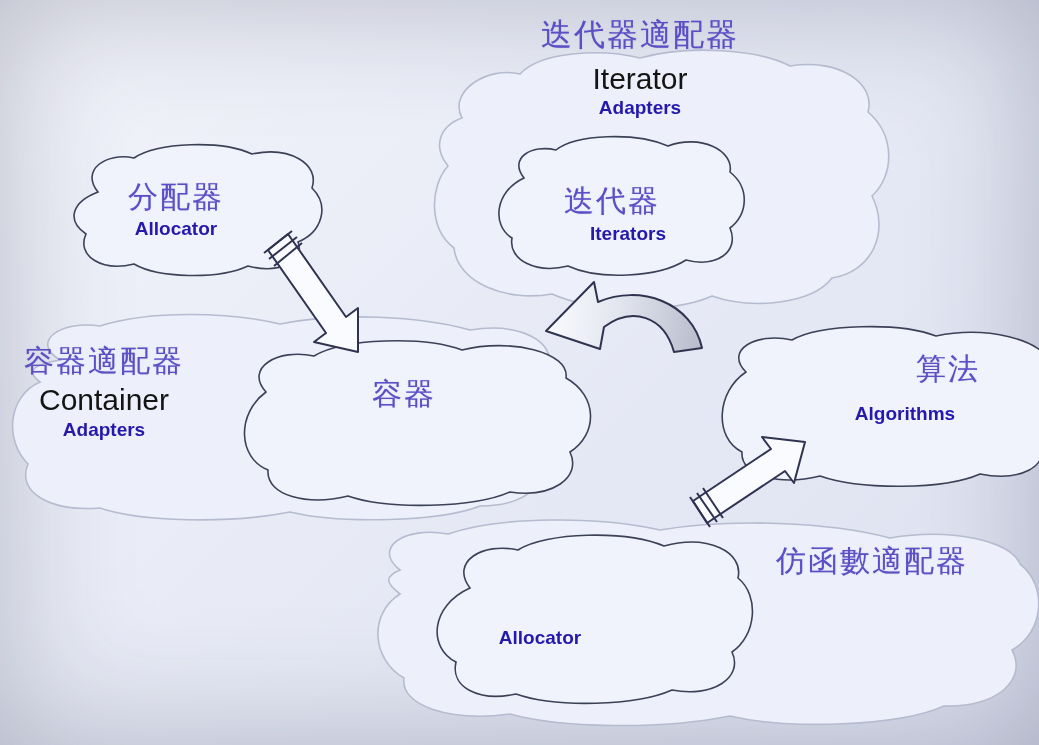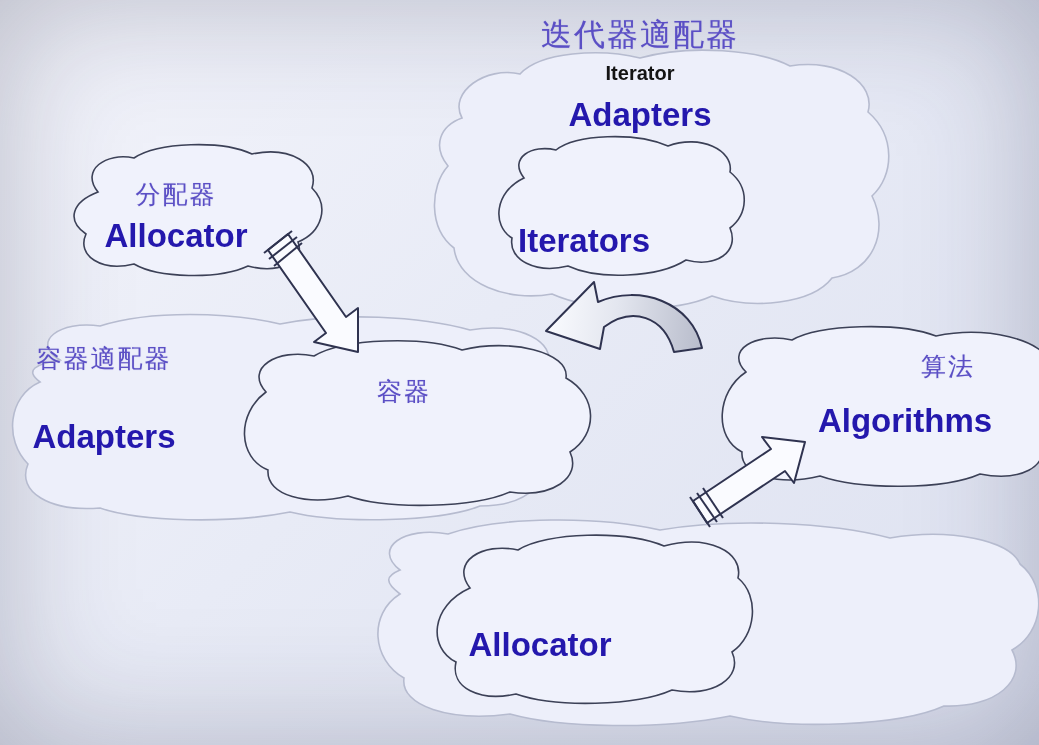--- a/index.html
+++ b/index.html
@@ -12,23 +12,23 @@
     box-shadow:inset 0 0 130px rgba(35,38,70,0.28);
   }
   #shapes{position:absolute;left:0;top:0;width:1039px;height:745px;}
   .label{
     position:absolute;
     transform:translateX(-50%);
     white-space:nowrap;
     text-align:center;
     line-height:1.12;
   }
-  .zh{color:#5b4fc5;font-size:25px;letter-spacing:2px;text-shadow:0 0 1px rgba(91,79,197,.4);}
-  .en-blue{color:#2418ad;font-size:33px;font-weight:bold;}
-  .en-black{color:#141414;font-size:20px;font-weight:bold;}
+  .zh{color:#5b4fc5;font-size:30px;letter-spacing:2px;text-shadow:0 0 1px rgba(91,79,197,.4);}
+  .en-blue{color:#2418ad;font-size:19px;font-weight:bold;}
+  .en-black{color:#141414;font-size:30px;font-weight:normal;}
   .two-tone span{display:inline-block;}
   .two-tone .w1{margin-right:9px;}
 </style>
 </head>
 <body>
 
 <div id="canvas">
 
   <svg id="shapes" viewBox="0 0 1039 745" xmlns="http://www.w3.org/2000/svg">
     <defs>
@@ -76,26 +76,29 @@
     </g>
   </svg>
 
   <div class="label zh" style="left:640px;top:18px;font-size:31px;">迭代器適配器</div>
   <div class="label en-black" style="left:640px;top:62px;">Iterator</div>
   <div class="label en-blue" style="left:640px;top:97px;">Adapters</div>
 
   <div class="label zh" style="left:176px;top:180px;">分配器</div>
   <div class="label en-blue" style="left:176px;top:218px;">Allocator</div>
 
-  <div class="label en-blue" style="left:584px;top:223px;text-align:right;">Iterators</div>
+  <div class="label zh" style="left:612px;top:184px;">迭代器</div>
+  <div class="label en-blue" style="left:628px;top:223px;text-align:right;">Iterators</div>
 
   <div class="label zh" style="left:104px;top:344px;">容器適配器</div>
+  <div class="label en-black" style="left:104px;top:383px;">Container</div>
   <div class="label en-blue" style="left:104px;top:419px;">Adapters</div>
 
   <div class="label zh" style="left:404px;top:377px;">容器</div>
 
   <div class="label zh" style="left:948px;top:352px;">算法</div>
   <div class="label en-blue" style="left:905px;top:403px;">Algorithms</div>
 
   <div class="label en-blue" style="left:540px;top:627px;">Allocator</div>
 
+  <div class="label zh" style="left:872px;top:544px;">仿函數適配器</div>
 
 </div>
 
 </body></html>

